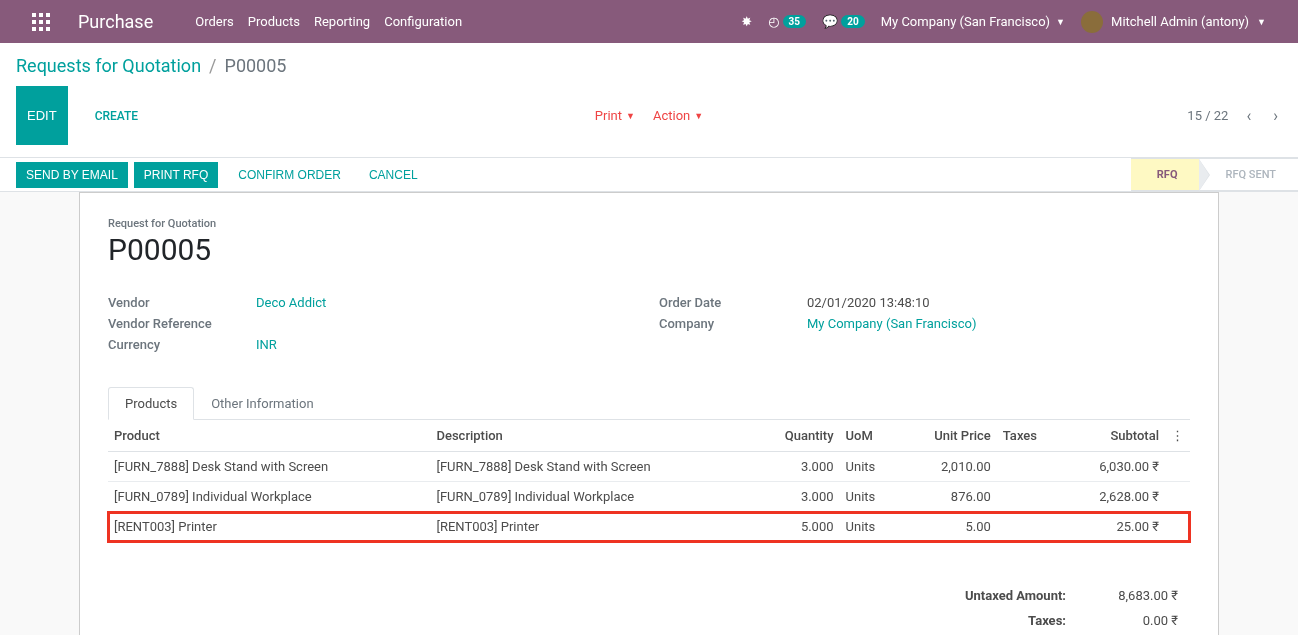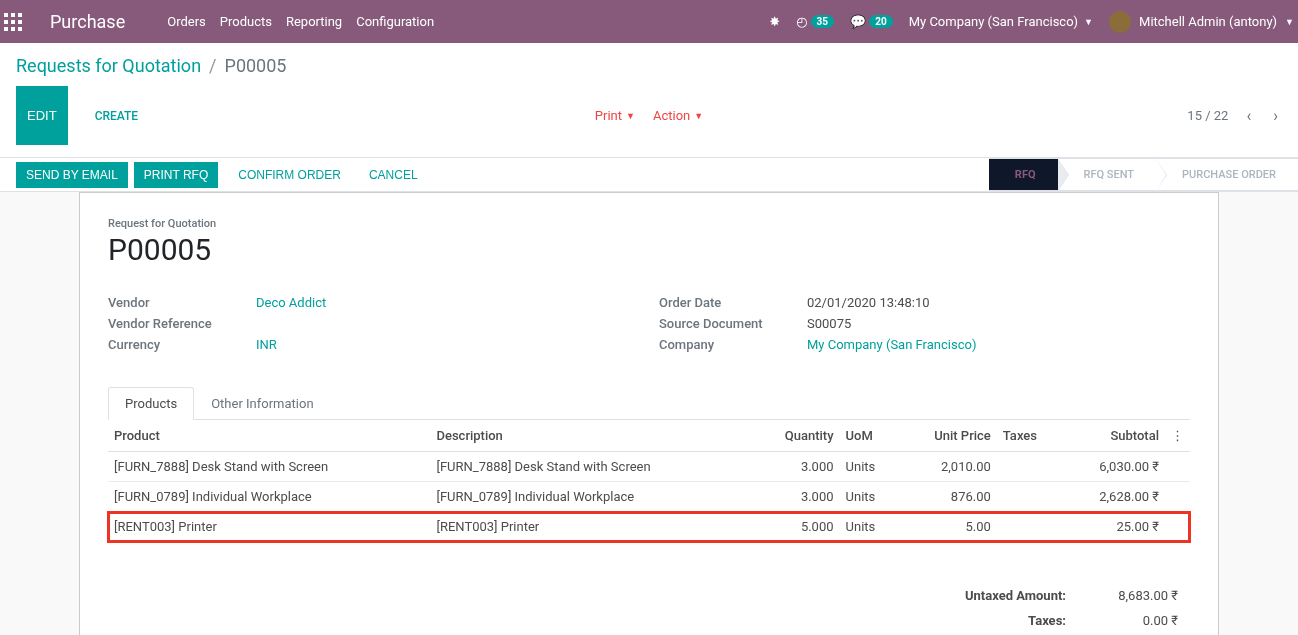--- a/index.html
+++ b/index.html
@@ -1,19 +1,19 @@
 <!DOCTYPE html>
 <html><head>
 <meta charset="utf-8">
 <style>
 * { margin: 0; padding: 0; box-sizing: border-box; }
 body { font-family: -apple-system, BlinkMacSystemFont, "Segoe UI", Roboto, sans-serif; font-size: 13px; color: #4c4c4c; background: #fff; width: 1298px; height: 635px; overflow: hidden; position: relative; }
 
 
-.topnav { background: #875a7b; height: 43px; display: flex; align-items: center; color: #fff; padding: 0 4px; }
+.topnav { background: #875a7b; height: 43px; display: flex; align-items: center; color: #fff; padding: 0 32px; }
 .apps-icon { width: 18px; height: 18px; margin-right: 28px; cursor: pointer; }
 .apps-icon svg { fill: #fff; }
 .app-title { font-size: 18px; font-weight: 400; margin-right: 42px; }
 .nav-menu { display: flex; gap: 14px; font-size: 13px; }
 .nav-menu span { cursor: pointer; }
 .nav-right { margin-left: auto; display: flex; align-items: center; gap: 16px; font-size: 13px; }
 .bug-icon { color: #fff; cursor: pointer; }
 .badge-wrap { display: flex; align-items: center; gap: 3px; cursor: pointer; }
 .badge-pill { background: #00a09d; color: #fff; font-size: 10px; padding: 1px 6px; border-radius: 8px; font-weight: 700; }
 .company-switch { cursor: pointer; display: flex; align-items: center; gap: 6px; }
@@ -37,21 +37,21 @@
 .ctrl-right { margin-left: auto; display: flex; align-items: center; gap: 14px; color: #6c757d; }
 .pager-arrow { cursor: pointer; color: #6c757d; font-size: 16px; padding: 0 4px; }
 
 
 .statusbar { display: flex; align-items: center; border-bottom: 1px solid #dee2e6; background: #fff; }
 .status-left { display: flex; padding: 0 16px; }
 .btn-sec { background: #00a09d; color: #fff; padding: 6px 10px; font-size: 12px; font-weight: 500; border: none; cursor: pointer; margin-right: 6px; }
 .btn-ghost { background: none; color: #00a09d; padding: 6px 14px; font-size: 12px; font-weight: 500; border: none; cursor: pointer; }
 .status-right { margin-left: auto; display: flex; height: 33px; }
 .chev-step { position: relative; padding: 0 22px 0 26px; display: flex; align-items: center; font-size: 11px; font-weight: 500; color: #adb5bd; background: #fff; border-top: 1px solid #dee2e6; border-bottom: 1px solid #dee2e6; }
-.chev-step.active { color: #875a7b; font-weight: 700; background: #0f172a; }
+.chev-step.active { color: #875a7b; font-weight: 700; background: #fef9c3; }
 .chev-step::after { content: ''; position: absolute; right: -10px; top: 0; width: 0; height: 0; border-top: 16px solid transparent; border-bottom: 16px solid transparent; border-left: 10px solid #fff; z-index: 2; }
 .chev-step.active::after { border-left-color: #e9ecef; }
 .chev-step::before { content: ''; position: absolute; right: -11px; top: 0; width: 0; height: 0; border-top: 16px solid transparent; border-bottom: 16px solid transparent; border-left: 11px solid #dee2e6; z-index: 1; }
 .chev-step:last-child::after, .chev-step:last-child::before { display: none; }
 
 
 .sheet-wrap { padding: 0 16px; background: #f9f9f9; height: calc(100% - 163px); overflow-y: auto; }
 .sheet { background: #fff; border: 1px solid #ccc; max-width: 1140px; margin: 0 auto; padding: 24px 28px; min-height: 800px; }
 .form-label { color: #6c757d; font-size: 11px; font-weight: 500; }
 .form-title { font-size: 30px; color: #212529; margin-top: 2px; margin-bottom: 28px; }
@@ -161,21 +161,20 @@
 <div class="statusbar">
   <div class="status-left">
     <button class="btn-sec" style="text-transform:uppercase">Send by Email</button>
     <button class="btn-sec" style="text-transform:uppercase">Print RFQ</button>
     <button class="btn-ghost" style="text-transform:uppercase">Confirm Order</button>
     <button class="btn-ghost" style="text-transform:uppercase">Cancel</button>
   </div>
   <div class="status-right">
     <div class="chev-step active" style="text-transform:uppercase">RFQ</div>
     <div class="chev-step" style="text-transform:uppercase">RFQ Sent</div>
-    <div class="chev-step" style="text-transform:uppercase">Purchase Order</div>
   </div>
 </div>
 
 <div class="sheet-wrap">
   <div class="sheet">
     <div class="form-label">Request for Quotation</div>
     <div class="form-title">P00005</div>
 
     <div class="info-grid">
       <div class="info-col">
@@ -189,24 +188,20 @@
           </div>
         <div class="info-row">
             <span class="info-lbl">Currency</span>
             <span class="info-val link">INR</span>
           </div>
       </div>
       <div class="info-col">
         <div class="info-row">
             <span class="info-lbl">Order Date</span>
             <span class="info-val">02/01/2020 13:48:10</span>
-          </div>
-        <div class="info-row">
-            <span class="info-lbl">Source Document</span>
-            <span class="info-val">S00075</span>
           </div>
         <div class="info-row">
             <span class="info-lbl">Company</span>
             <span class="info-val link">My Company (San Francisco)</span>
           </div>
       </div>
     </div>
 
     <div class="tabs">
       <div class="tab active">Products</div>

